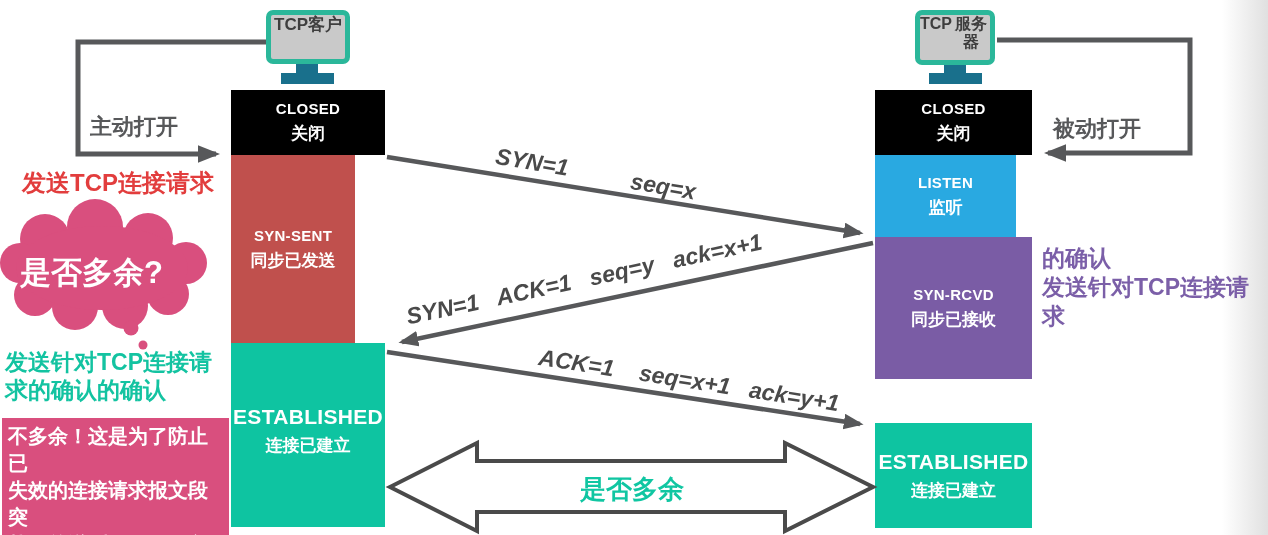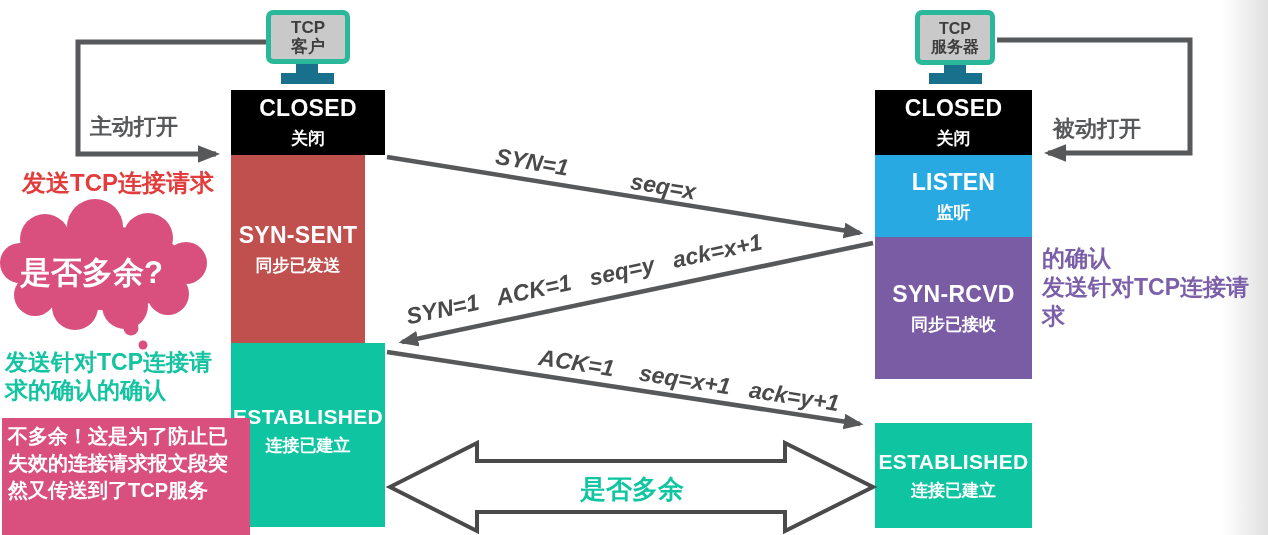--- a/index.html
+++ b/index.html
@@ -4,30 +4,30 @@
 <style>
   html,body { margin:0; padding:0; }
   .canvas {
     position:relative; width:1268px; height:535px; overflow:hidden;
     background:linear-gradient(to right, #ffffff 0px, #ffffff 1222px, #e0e0e0 1268px);
     font-family:"Liberation Sans", sans-serif;
   }
   
   .monitor {
     position:absolute; box-sizing:border-box; border-radius:7px;
-    display:flex; flex-direction:column; justify-content:center;
+    display:flex; flex-direction:row; justify-content:center;
     font-weight:bold; line-height:1.12; text-align:center; color:#3e3e3e; z-index:4;
   }
   .stand { position:absolute; z-index:4; }
   
   .state-block {
     position:absolute; display:flex; flex-direction:column; align-items:center; justify-content:center;
     color:#ffffff; font-weight:bold; text-align:center; z-index:2;
   }
-  .state-en { font-size:23px; letter-spacing:.3px; }
+  .state-en { font-size:15px; letter-spacing:.3px; }
   .state-cn { font-size:17px; margin-top:5px; }
   
   .open-label { position:absolute; font-size:22px; font-weight:bold; color:#57585a; z-index:3; }
   .msg-label {
     position:absolute; font-size:23px; font-weight:bold; font-style:italic;
     color:#4a4a4a; white-space:pre; transform-origin:left top; z-index:3;
   }
   .note { position:absolute; font-weight:bold; z-index:5; }
   .svg-layer { position:absolute; left:0; top:0; z-index:3; pointer-events:none; }
 </style>
@@ -82,34 +82,34 @@
     <div>TCP</div>
     <div>服务器</div>
   </div>
   <div class="stand" style="left: 944px; top: 65px; width: 22px; height: 8px; background-color: rgb(25, 112, 140);"></div>
   <div class="stand" style="left: 929px; top: 73px; width: 53px; height: 11px; background-color: rgb(25, 112, 140);"></div>
 
   <div class="state-block" style="left: 231px; top: 90px; width: 154px; height: 65px; background-color: rgb(0, 0, 0);">
     <div class="state-en">CLOSED</div>
     <div class="state-cn">关闭</div>
   </div>
-  <div class="state-block" style="left: 231px; top: 155px; width: 134px; height: 188px; background-color: rgb(192, 80, 77);">
+  <div class="state-block" style="left: 231px; top: 155px; width: 124px; height: 188px; background-color: rgb(192, 80, 77);">
     <div class="state-en">SYN-SENT</div>
     <div class="state-cn">同步已发送</div>
   </div>
   <div class="state-block" style="left: 231px; top: 343px; width: 154px; height: 184px; justify-content: flex-start; padding-top: 62px; box-sizing: border-box; background-color: rgb(14, 196, 161);">
     <div class="state-en" style="font-size:21px;">ESTABLISHED</div>
     <div class="state-cn">连接已建立</div>
   </div>
 
   <div class="state-block" style="left: 875px; top: 90px; width: 157px; height: 65px; background-color: rgb(0, 0, 0);">
     <div class="state-en">CLOSED</div>
     <div class="state-cn">关闭</div>
   </div>
-  <div class="state-block" style="left: 875px; top: 155px; width: 157px; height: 82px; background-color: rgb(41, 169, 225);">
+  <div class="state-block" style="left: 875px; top: 155px; width: 141px; height: 82px; background-color: rgb(41, 169, 225);">
     <div class="state-en">LISTEN</div>
     <div class="state-cn">监听</div>
   </div>
   <div class="state-block" style="left: 875px; top: 237px; width: 157px; height: 142px; background-color: rgb(122, 92, 165);">
     <div class="state-en">SYN-RCVD</div>
     <div class="state-cn">同步已接收</div>
   </div>
   <div class="state-block" style="left: 875px; top: 423px; width: 157px; height: 105px; background-color: rgb(14, 196, 161);">
     <div class="state-en" style="font-size:21px;">ESTABLISHED</div>
     <div class="state-cn">连接已建立</div>
@@ -125,21 +125,21 @@
 
   <div class="note" style="left: 22px; top: 167px; font-size: 24px; color: rgb(226, 61, 61);">发送TCP连接请求</div>
 
   <div class="note" style="left:20px; top:252px; width:166px; text-align:left; font-size:31px; color:#ffffff; z-index:4;">是否多余?</div>
 
   <div class="note" style="left: 5px; top: 348px; font-size: 23px; line-height: 28px; color: rgb(19, 195, 161);">
     <div>发送针对TCP连接请</div>
     <div>求的确认的确认</div>
   </div>
 
-  <div class="note" style="left: 2px; top: 418px; width: 248px; height: 117px; box-sizing: border-box; padding: 5px 6px; font-size: 20px; line-height: 27px; color: rgb(255, 255, 255); background-color: rgb(217, 79, 126);">
+  <div class="note" style="left: 2px; top: 418px; width: 227px; height: 117px; box-sizing: border-box; padding: 5px 6px; font-size: 20px; line-height: 27px; color: rgb(255, 255, 255); background-color: rgb(217, 79, 126);">
     <div>不多余！这是为了防止已</div>
     <div>失效的连接请求报文段突</div>
     <div>然又传送到了TCP服务</div>
 
   </div>
 
   <div class="note" style="left: 1042px; top: 244px; font-size: 23px; line-height: 29px; color: rgb(123, 95, 168);">
     <div>的确认</div>
     <div>发送针对TCP连接请求</div>
   </div>

